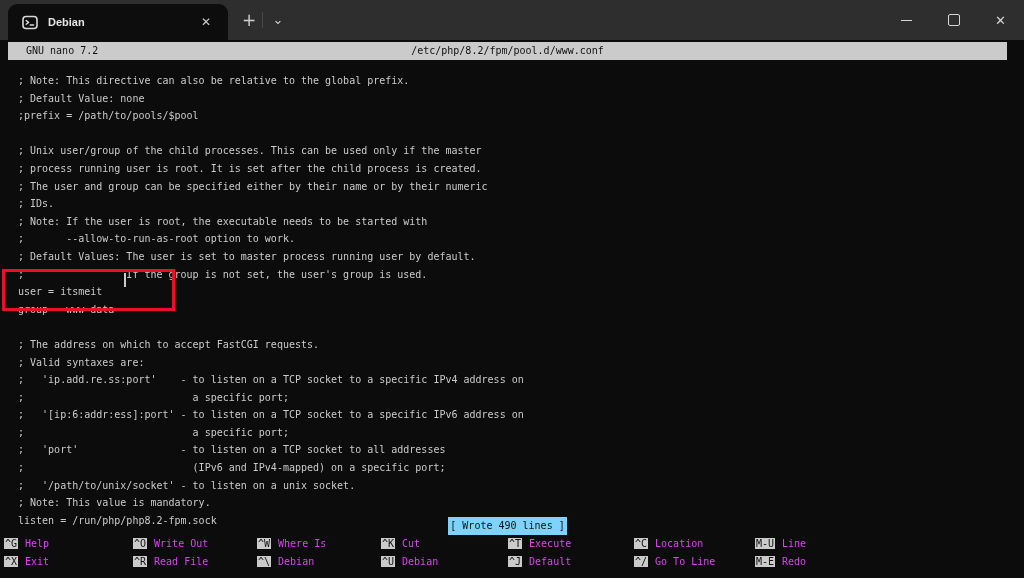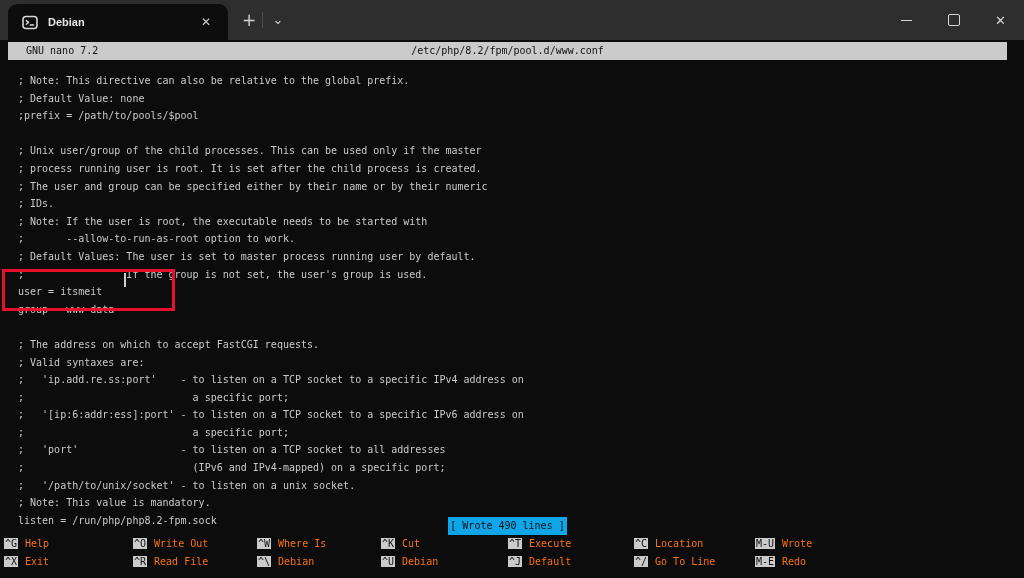--- a/index.html
+++ b/index.html
@@ -28,26 +28,26 @@
   .term{position:absolute;left:0;top:40px;width:1024px;height:538px;background:#0c0c0c;
         font-size:10px;line-height:17.6px;color:#cbcbcb;padding-left:23px;}
   .nano-header{position:absolute;top:2px;left:8px;width:999px;height:18px;background:#cbcbcb;color:#111;}
   .nano-app{position:absolute;left:18px;top:0;}
   .nano-file{position:absolute;left:0;top:0;width:100%;text-align:center;border-radius:6px;}
   pre.content{position:absolute;top:20px;left:6px;margin:12px;font:inherit;color:#cbcbcb;white-space:pre;}
   .caret{position:absolute;left:124px;top:233px;width:2px;height:14px;background:#cbcbcb;}
   .hl-box{position:absolute;left:2px;top:229px;width:173px;height:42px;border:3px solid #e8112b;
           box-sizing:border-box;pointer-events:none;}
   .status-row{position:absolute;top:477px;left:8px;width:999px;display:flex;justify-content:center;}
-  .status-msg{background:#0ea5e9;color:#111;padding:0 2px;}
+  .status-msg{background:#7dd3fc;color:#111;padding:0 2px;}
   .footer{position:absolute;left:4px;top:495px;width:1016px;}
   .sc-row{display:grid;grid-template-columns:129px 124px 124px 127px 126px 121px 127px 1fr;height:17.6px;}
   .sc-cell{white-space:nowrap;overflow:hidden;}
   .sc-key{background:#cbcbcb;color:#111;padding:0 1px;}
-  .sc-label{margin-left:7px;color:#f97316;}
+  .sc-label{margin-left:7px;color:#d946ef;}
 </style>
 </head>
 <body>
 
 <div class="window">
 
   <div class="titlebar">
     <div class="tab">
       <span class="tab-icon">
         <svg width="16" height="15" viewBox="0 0 16 15">
@@ -116,21 +116,21 @@
     </div>
 
     <div class="footer">
       <div class="sc-row">
         <span class="sc-cell"><span class="sc-key">^G</span><span class="sc-label">Help</span></span>
         <span class="sc-cell"><span class="sc-key">^O</span><span class="sc-label">Write Out</span></span>
         <span class="sc-cell"><span class="sc-key">^W</span><span class="sc-label">Where Is</span></span>
         <span class="sc-cell"><span class="sc-key">^K</span><span class="sc-label">Cut</span></span>
         <span class="sc-cell"><span class="sc-key">^T</span><span class="sc-label">Execute</span></span>
         <span class="sc-cell"><span class="sc-key">^C</span><span class="sc-label">Location</span></span>
-        <span class="sc-cell"><span class="sc-key">M-U</span><span class="sc-label">Wrote</span></span>
+        <span class="sc-cell"><span class="sc-key">M-U</span><span class="sc-label">Line</span></span>
       </div>
       <div class="sc-row">
         <span class="sc-cell"><span class="sc-key">^X</span><span class="sc-label">Exit</span></span>
         <span class="sc-cell"><span class="sc-key">^R</span><span class="sc-label">Read File</span></span>
         <span class="sc-cell"><span class="sc-key">^\</span><span class="sc-label">Debian</span></span>
         <span class="sc-cell"><span class="sc-key">^U</span><span class="sc-label">Debian</span></span>
         <span class="sc-cell"><span class="sc-key">^J</span><span class="sc-label">Default</span></span>
         <span class="sc-cell"><span class="sc-key">^/</span><span class="sc-label">Go To Line</span></span>
         <span class="sc-cell"><span class="sc-key">M-E</span><span class="sc-label">Redo</span></span>
       </div>

